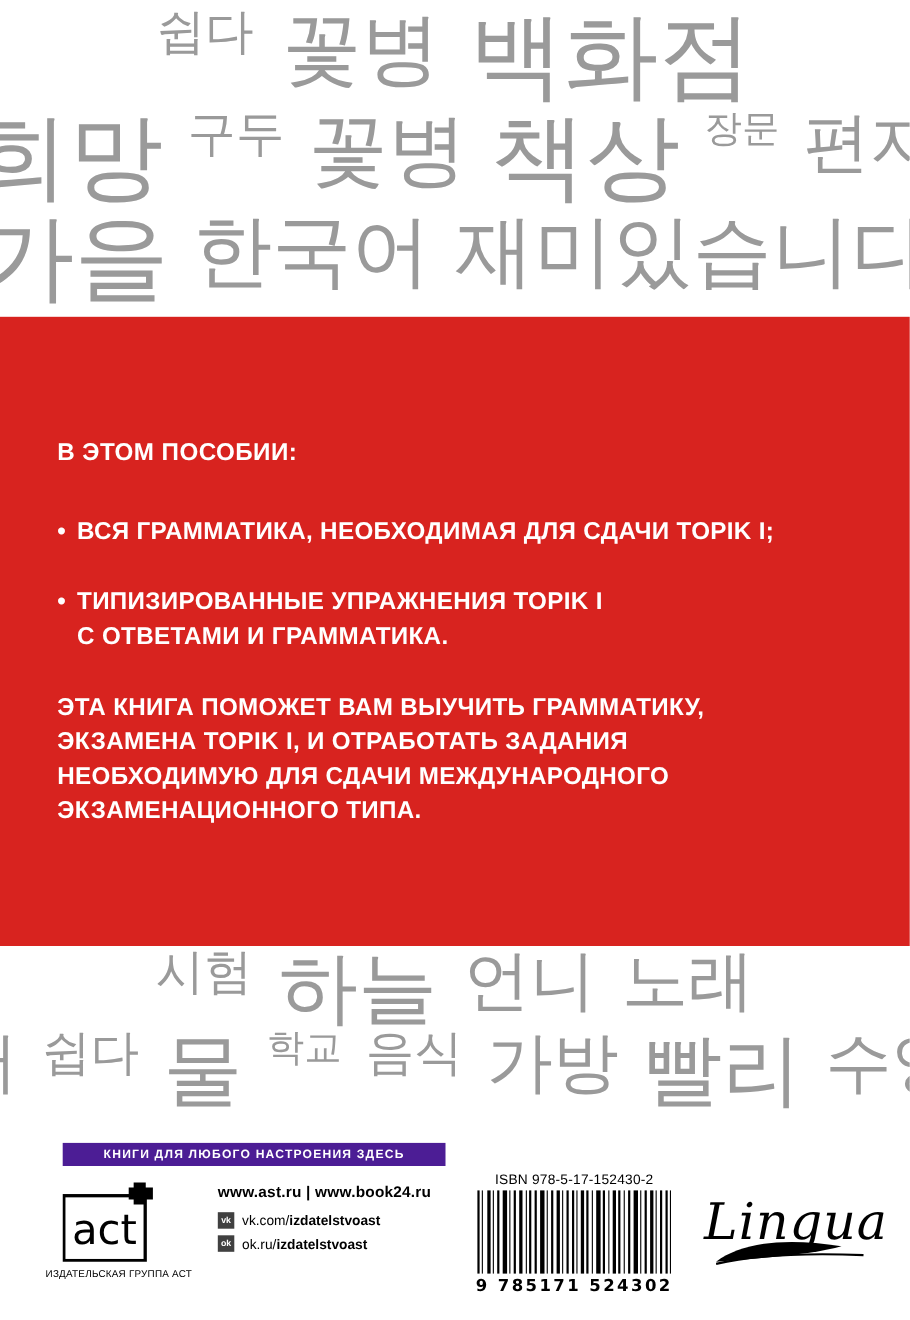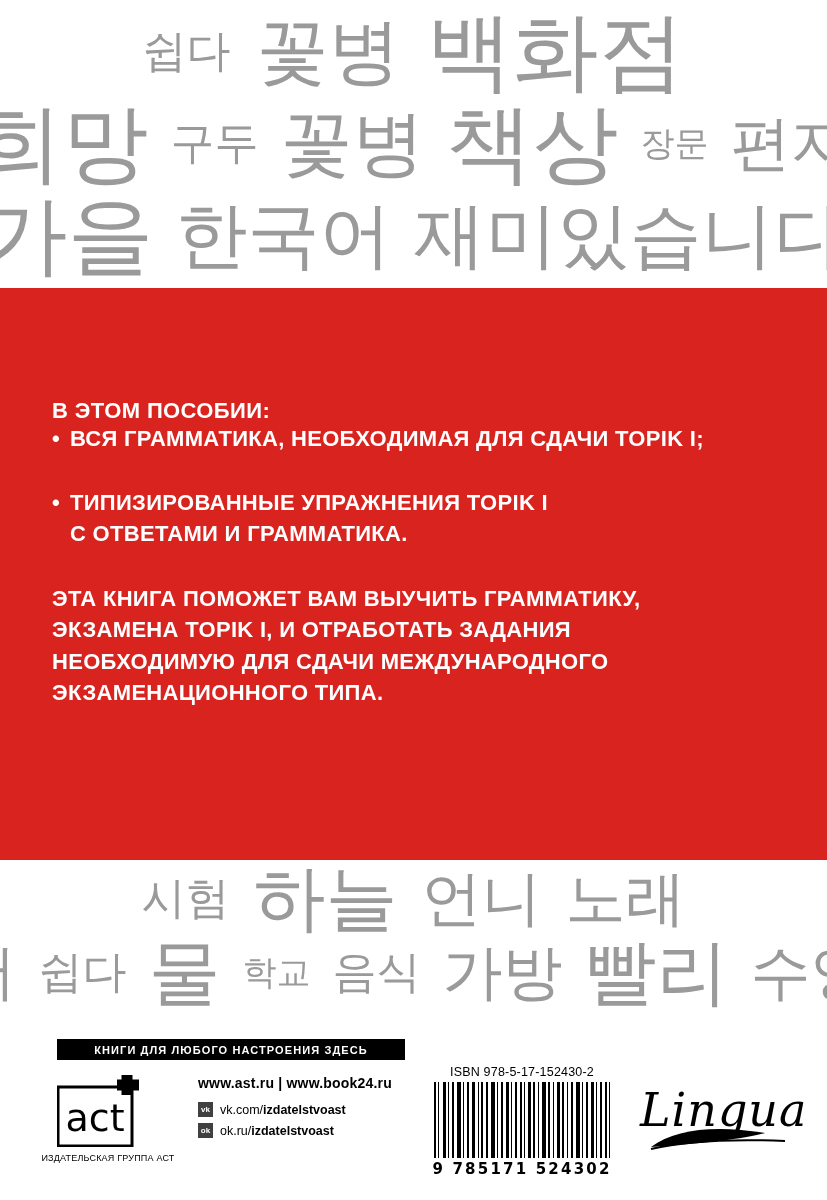--- a/index.html
+++ b/index.html
@@ -36,21 +36,21 @@
     height: 288px;
     background: #ffffff;
   }
   .kor-bottom {
     top: 860px;
     height: 175px;
     background: #ffffff;
   }
   .kor-row {
     display: flex;
-    align-items: center;
+    align-items: flex-start;
     justify-content: center;
     white-space: nowrap;
   }
   .kw {
     display: inline-block;
     line-height: 1;
     font-weight: 400;
   }
 
   
@@ -77,20 +77,21 @@
     height: 572px;
     background: #d8231f;
     color: #ffffff;
     box-sizing: border-box;
     padding: 110px 52px 0 52px;
   }
   .red-panel .head {
     font-size: 22px;
     font-weight: 700;
     letter-spacing: 0.4px;
+    margin-bottom: 44px;
   }
   .red-panel .bullet {
     font-size: 22px;
     font-weight: 700;
     letter-spacing: 0.3px;
     line-height: 1.38;
     margin-bottom: 34px;
     display: flex;
   }
   .red-panel .bullet .dot {
@@ -120,21 +121,21 @@
     height: 165px;
   }
 
   
   .strap {
     position: absolute;
     left: 57px;
     top: 4px;
     width: 348px;
     height: 21px;
-    background: #000000;
+    background: #4c1d95;
     color: #ffffff;
     font-size: 11px;
     font-weight: 700;
     letter-spacing: 1.1px;
     display: flex;
     align-items: center;
     justify-content: center;
     text-transform: uppercase;
   }
 

